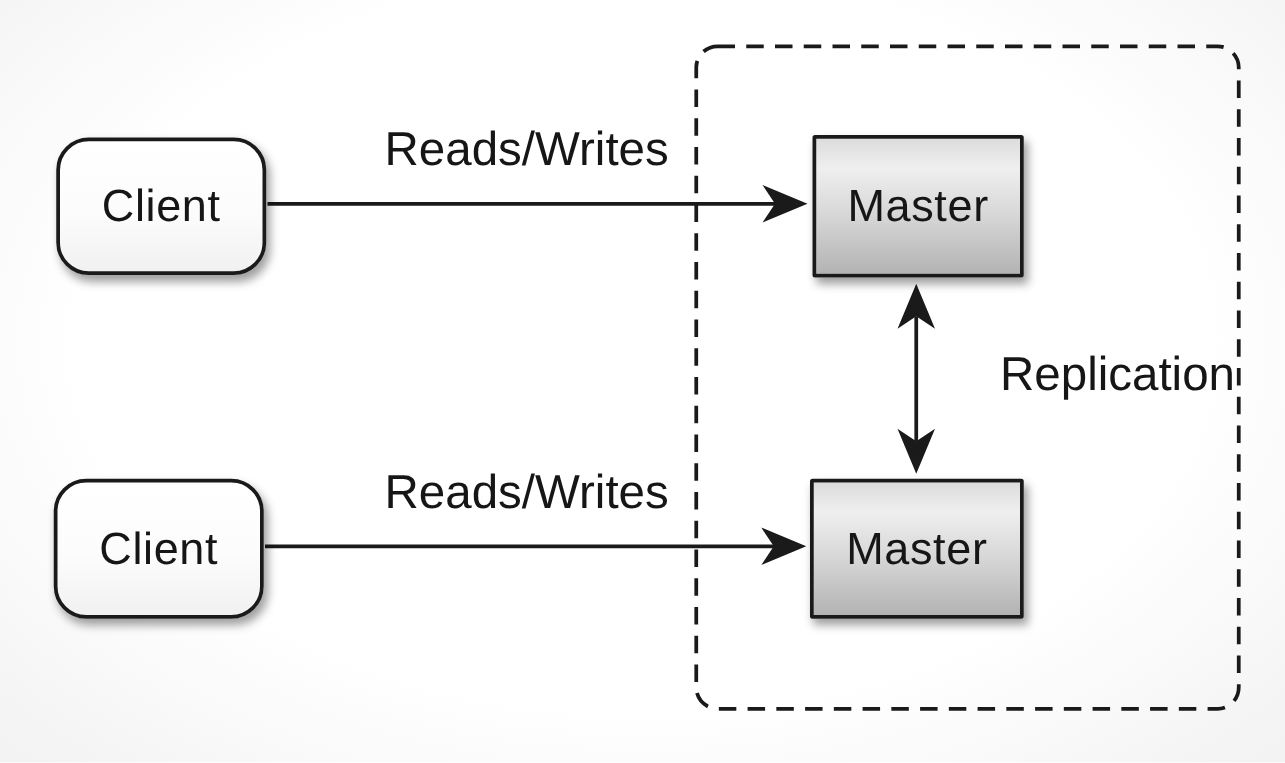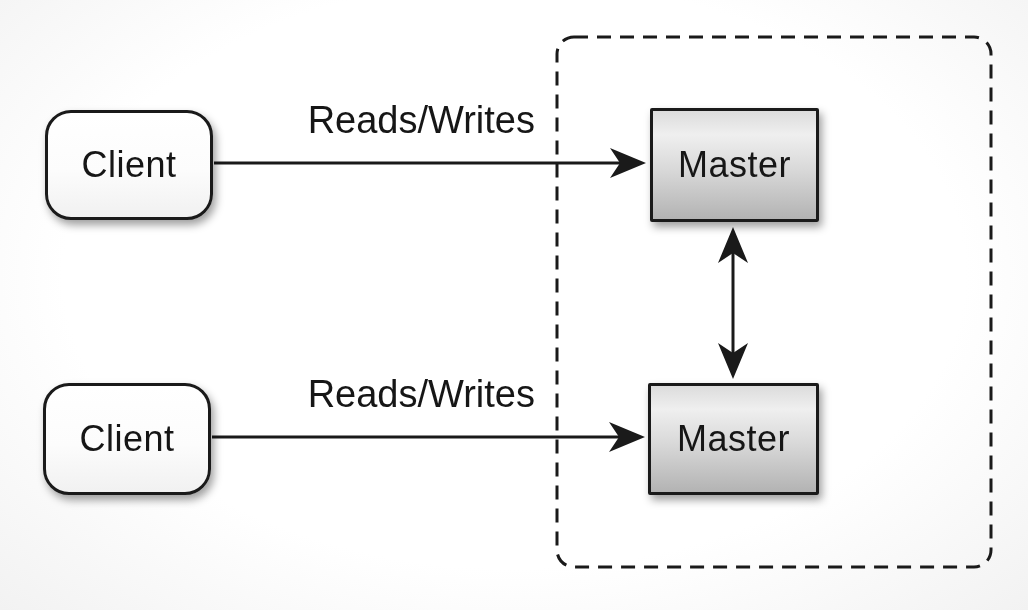--- a/index.html
+++ b/index.html
@@ -98,14 +98,15 @@
   </div>
 
   <div class="node master master-bottom">
     <span>Master</span>
   </div>
 
   <div class="edge-label label-rw-top">Reads/Writes</div>
 
   <div class="edge-label label-rw-bottom">Reads/Writes</div>
 
+  <div class="edge-label label-replication">Replication</div>
 
 </div>
 
 </body></html>

